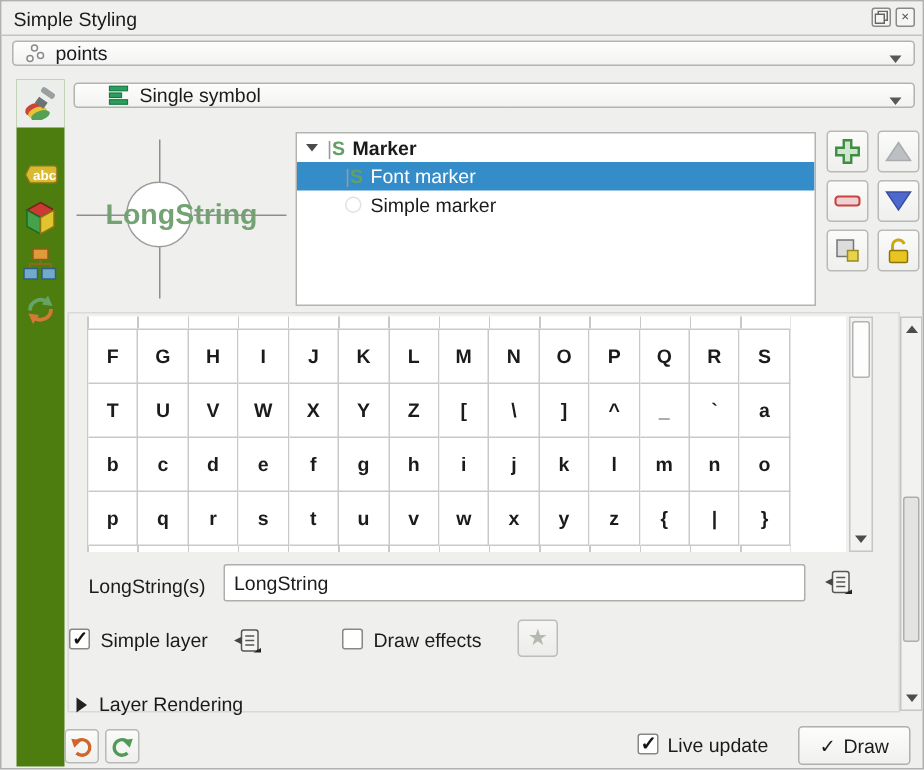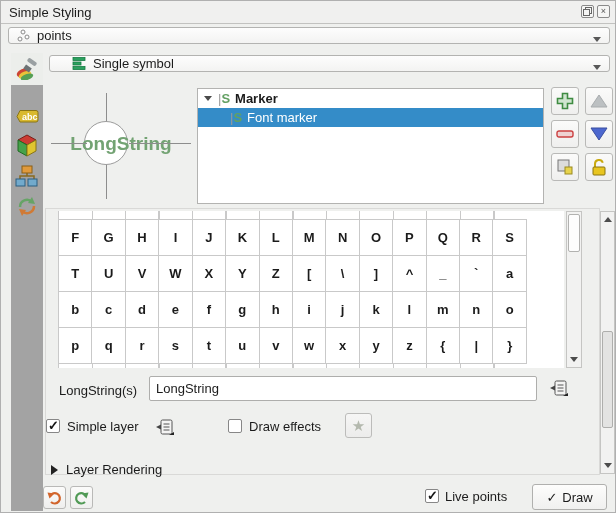--- a/index.html
+++ b/index.html
@@ -19,21 +19,21 @@
   .tb-close { right:5px; font-size:9px; color:#555; line-height:1; }
   
   .combo { position:absolute; height:17px; background:linear-gradient(#fdfdfd,#f3f3f2);
     border:1px solid #b3b3b1; border-radius:3px; display:flex; align-items:center; }
   .combo-arrow { position:absolute; right:8px; top:9px; width:0; height:0;
     border-left:4px solid transparent; border-right:4px solid transparent; border-top:5px solid #585858; }
   .combo-text { margin-left:6px; }
   #layer-combo { left:7px; top:26px; width:602px; }
   #symbol-type-combo { left:48px; top:54px; width:561px;padding-left:16px; }
   
-  .sidebar { position:absolute; left:10px; top:52px; width:32px; height:458px; background:#a3a3a3; }
+  .sidebar { position:absolute; left:10px; top:52px; width:32px; height:458px; background:#4d7c0f; }
   .sb-item { position:relative; width:32px; height:30px; display:flex; align-items:center; justify-content:center; }
   .sb-item.active { background:#eceeeb; height:32px; }
   
   .preview-area { position:absolute; left:46px; top:85px; width:148px; height:120px; }
   .pv-vline { position:absolute; left:59px; top:7px; width:1px; height:106px; background:#8d8d8d; z-index:1; }
   .pv-hline { position:absolute; top:57px; height:1px; background:#8d8d8d; z-index:4; }
   .pv-hl-l { left:4px; width:36px; }
   .pv-hl-r { left:82px; width:62px; }
   .pv-circle { position:absolute; left:37px; top:35px; width:44px; height:44px; border-radius:50%;
     background:#fff; border:1px solid #9c9c9c; z-index:2; }
@@ -201,20 +201,24 @@
   <div class="sym-tree">
     <div class="tree-row root">
       <span class="expander"></span>
       <span class="s-icon"><span class="bar">|</span><span class="s">S</span></span>
       <span>Marker</span>
     </div>
     <div class="tree-row child selected">
       <span class="s-icon"><span class="bar">|</span><span class="s">S</span></span>
       <span>Font marker</span>
     </div>
+    <div class="tree-row child">
+      <span class="simple-ico"></span>
+      <span>Simple marker</span>
+    </div>
   </div>
 
   <div class="sq-btn" style="left:550px; top:86px;">
     <svg width="18" height="18" viewBox="0 0 18 18">
       <path d="M6.5 1.5 h5 v5 h5 v5 h-5 v5 h-5 v-5 h-5 v-5 h5 z" fill="#cfe5cf" stroke="#3f8c42" stroke-width="1.6"></path>
     </svg>
   </div>
   <div class="sq-btn" style="left:584px; top:86px;">
     <svg width="18" height="14" viewBox="0 0 18 14">
       <polygon points="9,1 17,13 1,13" fill="#bcc0c2" stroke="#a8acae"></polygon>
@@ -368,19 +372,19 @@
       <polygon points="0.5,1.5 7.5,2.5 2.5,7.5" fill="#d2652c"></polygon>
     </svg>
   </div>
   <div class="small-btn" id="redo-btn">
     <svg width="15" height="14" viewBox="0 0 15 14">
       <path d="M12 5 A5.2 5.2 0 1 0 11 11" fill="none" stroke="#519a56" stroke-width="2.2"></path>
       <polygon points="14.5,1.5 7.5,2.5 12.5,7.5" fill="#519a56"></polygon>
     </svg>
   </div>
   <div class="checkbox checked" id="live-checkbox"></div>
-  <span id="live-label">Live points</span>
+  <span id="live-label">Live update</span>
   <button id="apply-btn">
     <span>✓</span>
     <span>Draw</span>
   </button>
 
 </div>
 
 </body></html>

